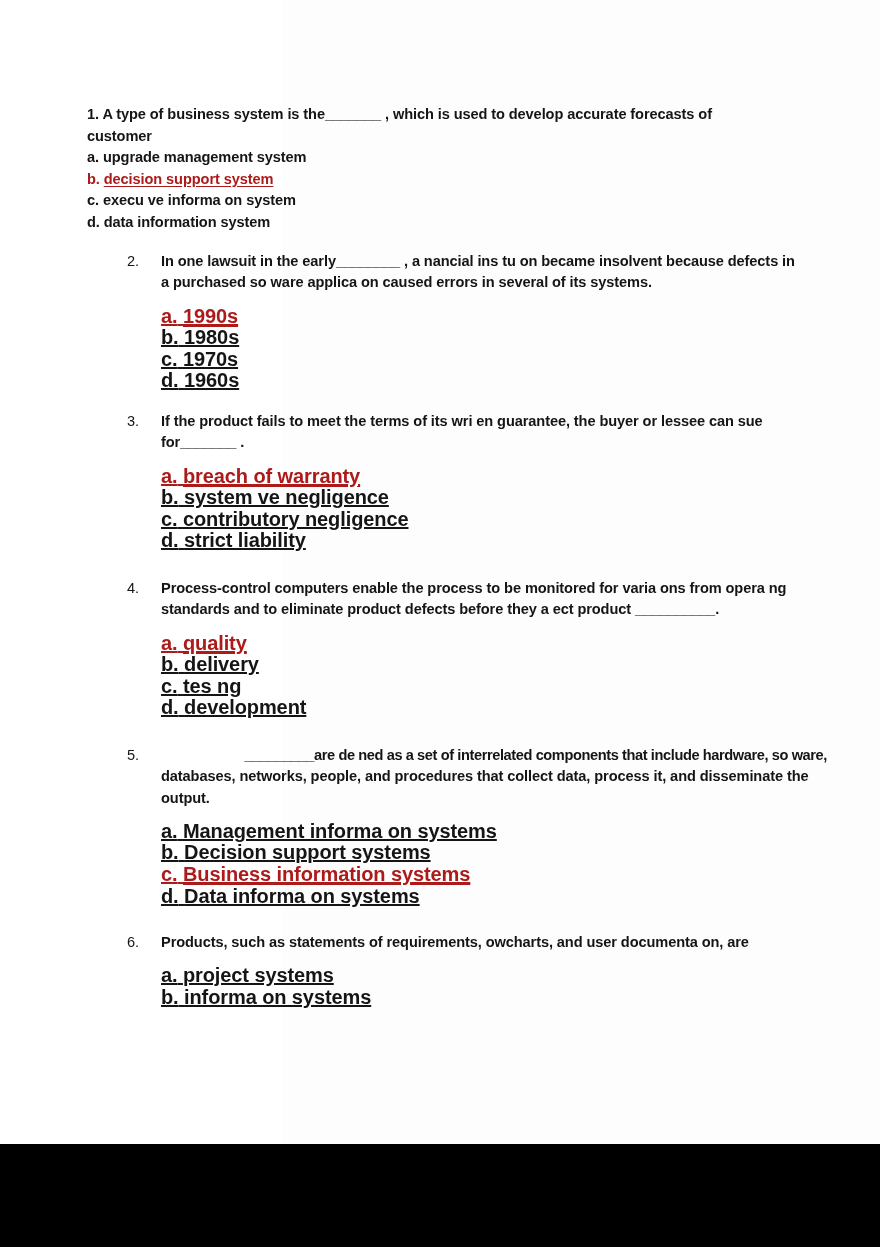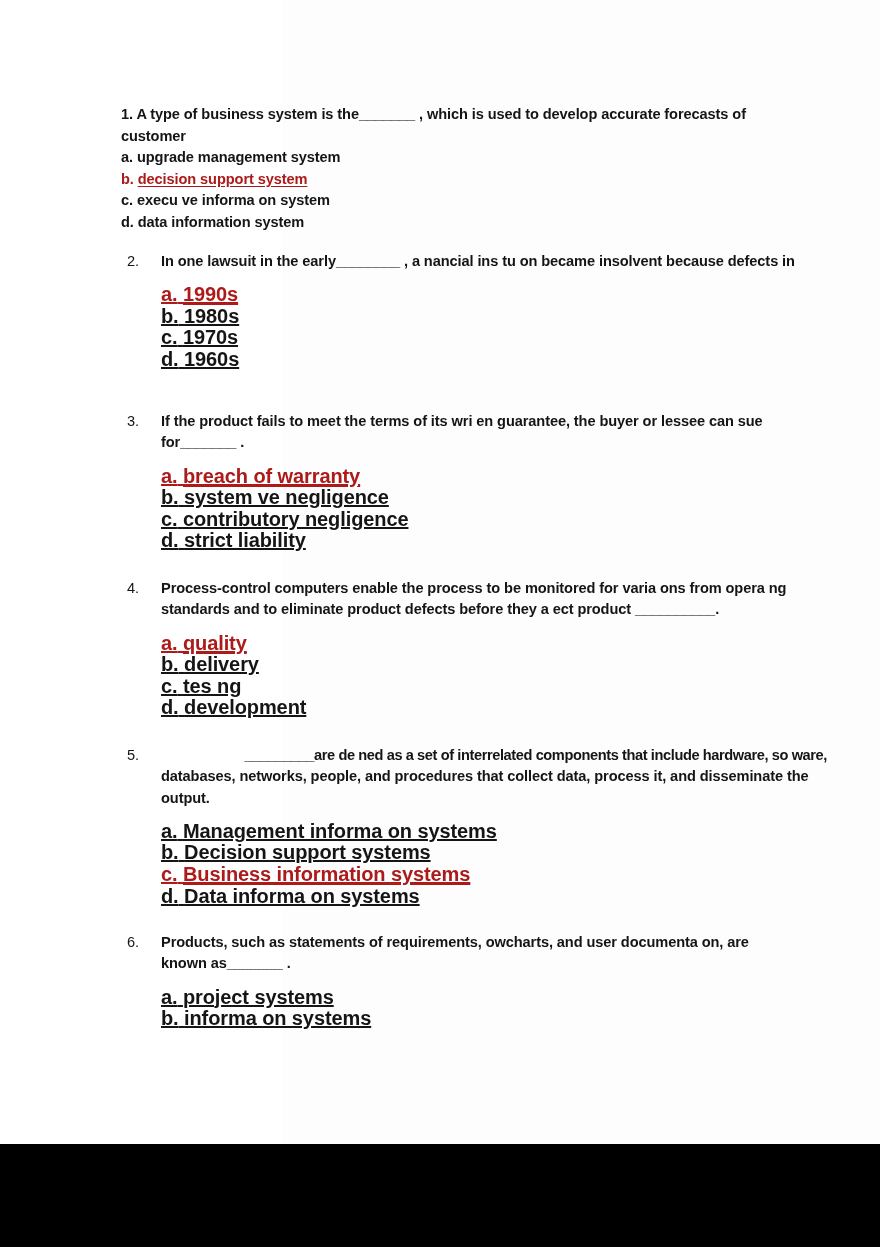--- a/index.html
+++ b/index.html
@@ -44,21 +44,21 @@
   .content {
     position: absolute;
     left: 0;
     top: 0;
     width: 880px;
   }
 
   
   .q1 {
     position: absolute;
-    left: 121px;
+    left: 87px;
     top: 104px;
     width: 676px;
   }
   .q1 .stem,
   .q1 .opt {
     font-size: 14.6px;
     font-weight: bold;
     line-height: 21.5px;
     color: #151515;
     letter-spacing: -0.1px;
@@ -146,20 +146,21 @@
       <p class="opt">
         <span class="ans-label">d.</span>
         <span class="ans-text">data information system</span>
       </p>
     </div>
 
     <div class="qblock" style="left:127px; top:251px;">
       <div class="qrow">
         <span class="qnum">2.</span>
         <p class="qstem">In one lawsuit in the early________ , a  nancial ins tu on became insolvent because defects in</p>
+        <p class="qstem">a purchased so ware applica on caused errors in several of its systems.</p>
       </div>
       <div class="opts">
         <p class="opt answer">
           <span class="ans-label">a.</span>
           <span class="ans-text">1990s</span>
         </p>
         <p class="opt">
           <span class="ans-label">b.</span>
           <span class="ans-text">1980s</span>
         </p>
@@ -250,21 +251,20 @@
           <span class="ans-label">d.</span>
           <span class="ans-text">Data informa on systems</span>
         </p>
       </div>
     </div>
 
     <div class="qblock" style="left:127px; top:932px;">
       <div class="qrow">
         <span class="qnum">6.</span>
         <p class="qstem">Products, such as statements of requirements,  owcharts, and user documenta on, are</p>
-        <p class="qstem">known as_______ .</p>
       </div>
       <div class="opts tight">
         <p class="opt">
           <span class="ans-label">a.</span>
           <span class="ans-text">project systems</span>
         </p>
         <p class="opt">
           <span class="ans-label">b.</span>
           <span class="ans-text">informa on systems</span>
         </p>

